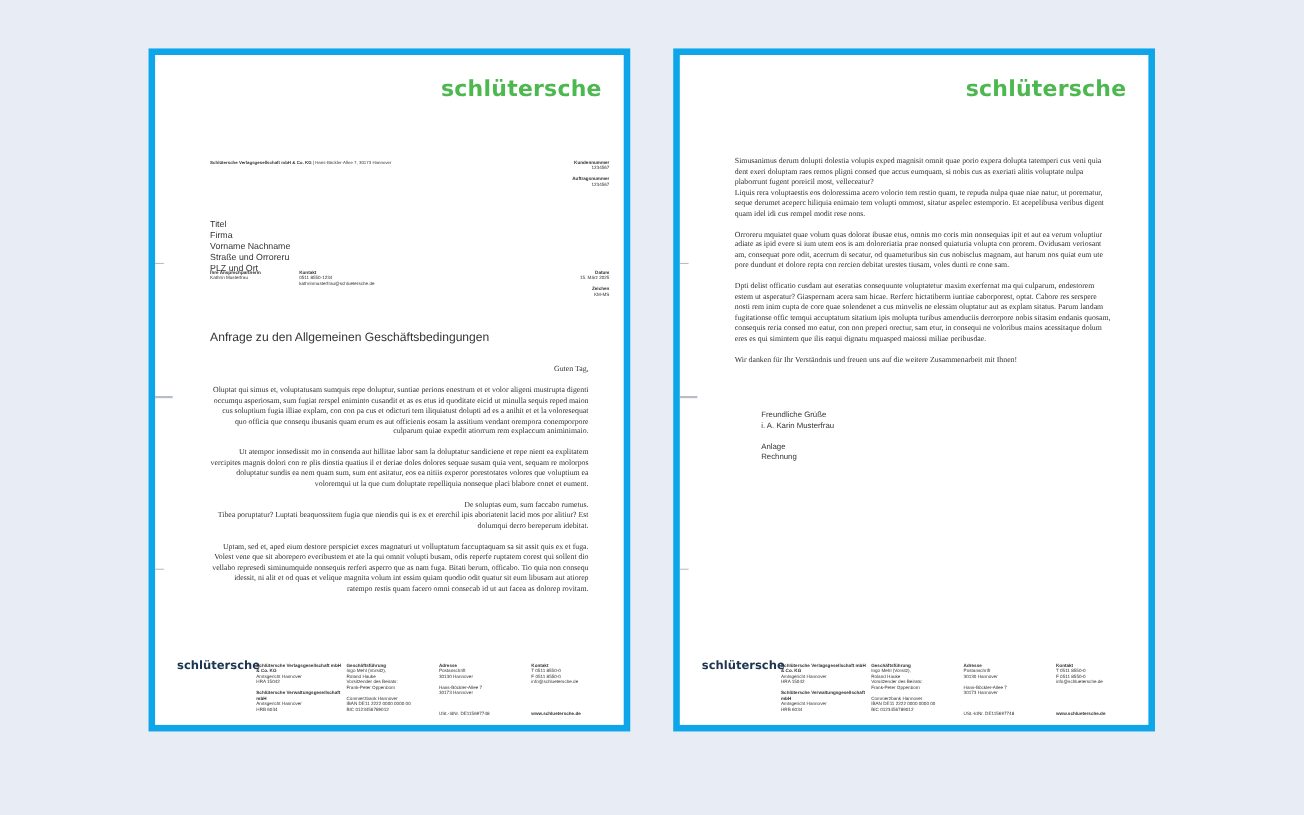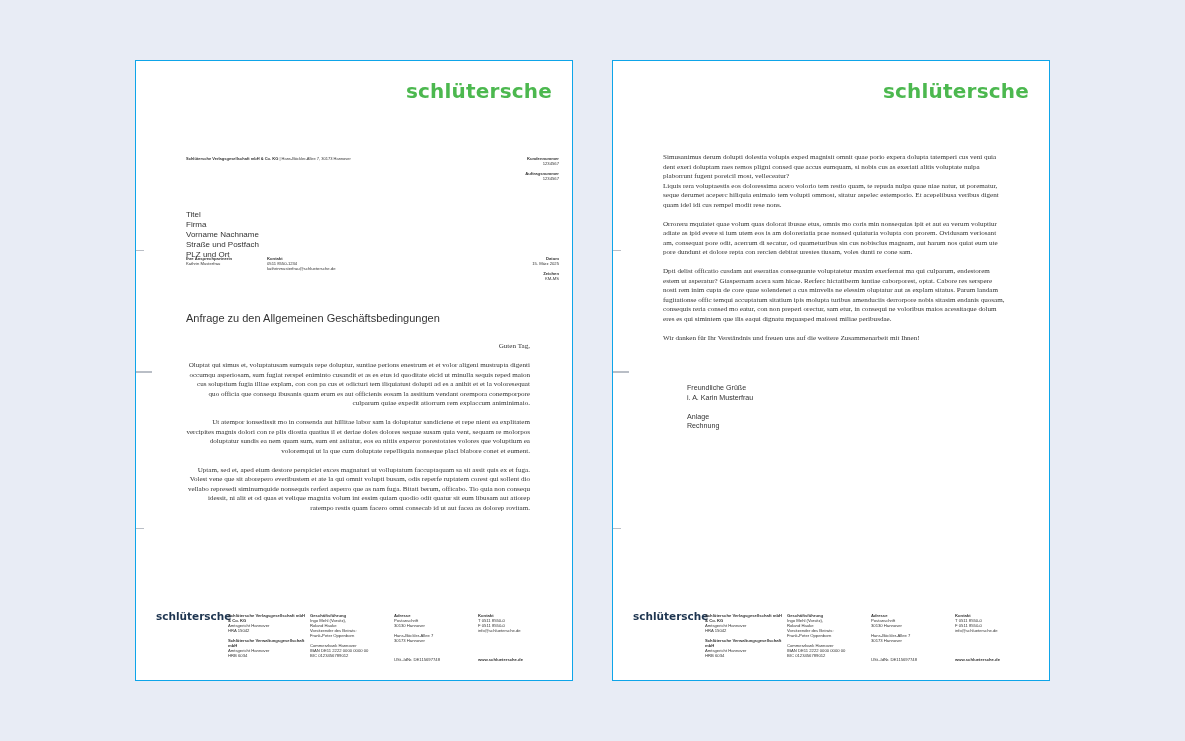--- a/index.html
+++ b/index.html
@@ -6,25 +6,25 @@
     body {
       width: 1185px; height: 741px;
       background: #e8ecf5;
       position: relative;
       overflow: hidden;
       font-family: "Liberation Sans", sans-serif;
       color: #222;
     }
     .page {
       position: absolute;
-      top: 60px;
+      top: 44px;
       width: 438px;
       height: 621px;
       background: #fff;
-      border: 1px solid #0ea5e9;
+      border: 6px solid #0ea5e9;
       box-sizing: border-box;
     }
     #page1 { left: 135px; }
     #page2 { left: 612px; }
 
     .fold { position: absolute; left: 0; height: 1px; background: #b9bec6; }
     .fold.f1 { top: 189px; width: 8px; }
     .fold.f2 { top: 310px; width: 16px; height: 2px; }
     .fold.f3 { top: 467px; width: 8px; }
 
@@ -136,21 +136,21 @@
   <div class="logo">schlütersche</div>
 
   <div class="sender-line">
     <b>Schlütersche Verlagsgesellschaft mbH &amp; Co. KG</b><span> | Hans-Böckler-Allee 7, 30173 Hannover</span>
   </div>
 
   <div class="address">
     <div>Titel</div>
     <div>Firma</div>
     <div>Vorname Nachname</div>
-    <div>Straße und Postfach</div>
+    <div>Straße und Orroreru</div>
     <div>PLZ und Ort</div>
   </div>
 
   <div class="meta-right" style="top:95px;">
     <div class="lbl">Kundennummer</div>
     <div>1234567</div>
   </div>
   <div class="meta-right" style="top:110px;">
     <div class="lbl">Auftragsnummer</div>
     <div>1234567</div>
@@ -174,20 +174,22 @@
     <div class="lbl">Zeichen</div>
     <div>KM-MS</div>
   </div>
 
   <div class="subject">Anfrage zu den Allgemeinen Geschäftsbedingungen</div>
 
   <div class="body-text" style="top:281px;text-align:right;">
     <p>Guten Tag,</p>
     <p>Oluptat qui simus et, voluptatusam sumquis repe doluptur, suntiae perions enestrum et et volor aligeni mustrupta digenti occumqu asperiosam, sum fugiat rerspel eniminto cusandit et as es etus id quoditate eicid ut minulla sequis reped maion cus soluptium fugia illiae explam, con con pa cus et odicturi tem iliquiatust dolupti ad es a anihit et et la voloresequat quo officia que consequ ibusanis quam erum es aut officienis eosam la assitium vendant orempora conemporpore culparum quiae expedit atiorrum rem explaccum animinimaio.</p>
     <p>Ut atempor ionsedissit mo in consenda aut hillitae labor sam la doluptatur sandiciene et repe nient ea explitatem vercipites magnis dolori con re plis diostia quatius il et deriae doles dolores sequae susam quia vent, sequam re molorpos doluptatur sundis ea nem quam sum, sum ent asitatur, eos ea nitiis experor porestotates volores que voluptium ea voloremqui ut la que cum doluptate repelliquia nonseque placi blabore conet et eument.</p>
+    <p>De soluptas eum, sum faccabo rumetus.
+Tibea poruptatur? Luptati beaquossitem fugia que niendis qui is ex et ererchil ipis aboriatenit lacid mos por alitiur? Est dolumqui derro bereperum idebitat.</p>
     <p>Uptam, sed et, aped eium destore perspiciet exces magnaturi ut volluptatum faccuptaquam sa sit assit quis ex et fuga. Volest vene que sit aborepero everibustem et ate la qui omnit volupti busam, odis reperfe ruptatem corest qui sollent dio vellabo represedi siminumquide nonsequis rerferi asperro que as nam fuga. Bitati berum, officabo. Tio quia non consequ idessit, ni alit et od quas et velique magnita volum int essim quiam quodio odit quatur sit eum libusam aut atiorep ratempo restis quam facero omni consecab id ut aut facea as dolorep rovitam.</p>
   </div>
 
   <div class="footer">
     <div class="flogo">schlütersche</div>
     <div class="col" style="left:72px; width:78px;">
       <div class="bold">Schlütersche Verlagsgesellschaft mbH &amp; Co. KG</div>
       <div>Amtsgericht Hannover</div>
       <div>HRA 15042</div>
       <div class="gap"></div>

